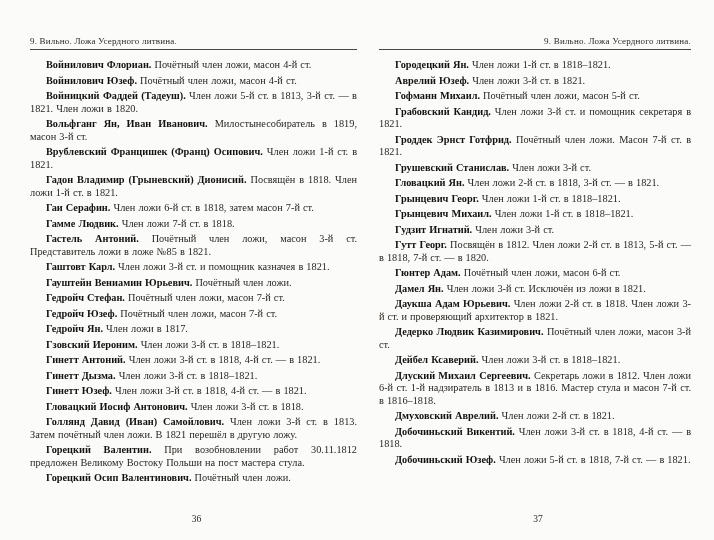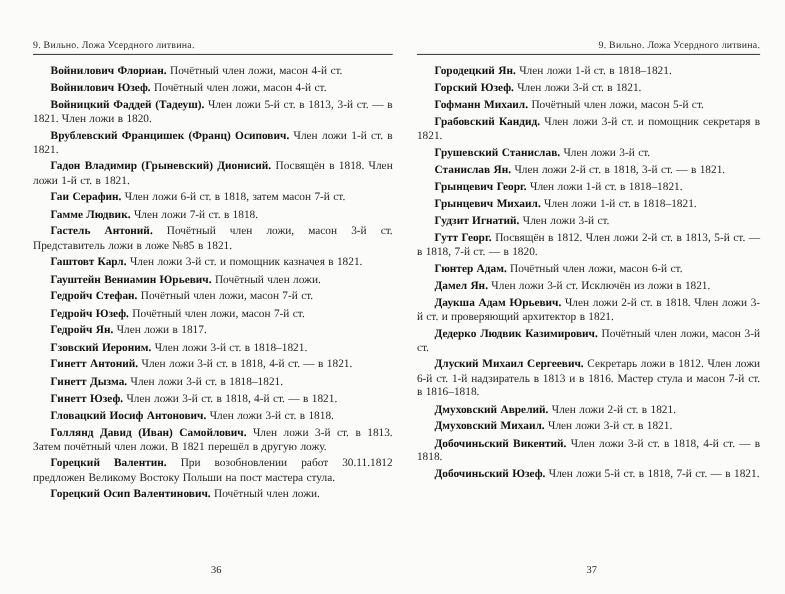--- a/index.html
+++ b/index.html
@@ -71,20 +71,21 @@
 <body>
 
 <div class="spread">
 
   <section class="page left">
     <header class="running-head">9. Вильно. Ложа Усердного литвина.</header>
     <div class="entries">
         <p class="entry"><b class="member-name">Войнилович Флориан.</b><span class="member-description"> Почётный член ложи, масон 4-й ст.</span></p>
         <p class="entry"><b class="member-name">Войнилович Юзеф.</b><span class="member-description"> Почётный член ложи, масон 4-й ст.</span></p>
         <p class="entry"><b class="member-name">Войницкий Фаддей (Тадеуш).</b><span class="member-description"> Член ложи 5-й ст. в 1813, 3-й ст. — в 1821. Член ложи в 1820.</span></p>
+        <p class="entry"><b class="member-name">Вольфганг Ян, Иван Иванович.</b><span class="member-description"> Милостынесобиратель в 1819, масон 3-й ст.</span></p>
         <p class="entry"><b class="member-name">Врублевский Францишек (Франц) Осипович.</b><span class="member-description"> Член ложи 1-й ст. в 1821.</span></p>
         <p class="entry"><b class="member-name">Гадон Владимир (Грыневский) Дионисий.</b><span class="member-description"> Посвящён в 1818. Член ложи 1-й ст. в 1821.</span></p>
         <p class="entry"><b class="member-name">Гаи Серафин.</b><span class="member-description"> Член ложи 6-й ст. в 1818, затем масон 7-й ст.</span></p>
         <p class="entry"><b class="member-name">Гамме Людвик.</b><span class="member-description"> Член ложи 7-й ст. в 1818.</span></p>
         <p class="entry"><b class="member-name">Гастель Антоний.</b><span class="member-description"> Почётный член ложи, масон 3-й ст. Представитель ложи в ложе №85 в 1821.</span></p>
         <p class="entry"><b class="member-name">Гаштовт Карл.</b><span class="member-description"> Член ложи 3-й ст. и помощник казначея в 1821.</span></p>
         <p class="entry"><b class="member-name">Гауштейн Вениамин Юрьевич.</b><span class="member-description"> Почётный член ложи.</span></p>
         <p class="entry"><b class="member-name">Гедройч Стефан.</b><span class="member-description"> Почётный член ложи, масон 7-й ст.</span></p>
         <p class="entry"><b class="member-name">Гедройч Юзеф.</b><span class="member-description"> Почётный член ложи, масон 7-й ст.</span></p>
         <p class="entry"><b class="member-name">Гедройч Ян.</b><span class="member-description"> Член ложи в 1817.</span></p>
@@ -97,35 +98,36 @@
         <p class="entry"><b class="member-name">Горецкий Валентин.</b><span class="member-description"> При возобновлении работ 30.11.1812 предложен Великому Востоку Польши на пост мастера стула.</span></p>
         <p class="entry"><b class="member-name">Горецкий Осип Валентинович.</b><span class="member-description"> Почётный член ложи.</span></p>
       </div>
     <div class="page-number">36</div>
   </section>
 
   <section class="page right">
     <header class="running-head">9. Вильно. Ложа Усердного литвина.</header>
     <div class="entries">
         <p class="entry"><b class="member-name">Городецкий Ян.</b><span class="member-description"> Член ложи 1-й ст. в 1818–1821.</span></p>
-        <p class="entry"><b class="member-name">Горский Юзеф.</b><span class="member-description"> Член ложи 3-й ст. в 1821.</span></p>
+        <p class="entry"><b class="member-name">Аврелий Юзеф.</b><span class="member-description"> Член ложи 3-й ст. в 1821.</span></p>
         <p class="entry"><b class="member-name">Гофманн Михаил.</b><span class="member-description"> Почётный член ложи, масон 5-й ст.</span></p>
         <p class="entry"><b class="member-name">Грабовский Кандид.</b><span class="member-description"> Член ложи 3-й ст. и помощник секретаря в 1821.</span></p>
+        <p class="entry"><b class="member-name">Гроддек Эрнст Готфрид.</b><span class="member-description"> Почётный член ложи. Масон 7-й ст. в 1821.</span></p>
         <p class="entry"><b class="member-name">Грушевский Станислав.</b><span class="member-description"> Член ложи 3-й ст.</span></p>
-        <p class="entry"><b class="member-name">Станислав Ян.</b><span class="member-description"> Член ложи 2-й ст. в 1818, 3-й ст. — в 1821.</span></p>
+        <p class="entry"><b class="member-name">Гловацкий Ян.</b><span class="member-description"> Член ложи 2-й ст. в 1818, 3-й ст. — в 1821.</span></p>
         <p class="entry"><b class="member-name">Грынцевич Георг.</b><span class="member-description"> Член ложи 1-й ст. в 1818–1821.</span></p>
         <p class="entry"><b class="member-name">Грынцевич Михаил.</b><span class="member-description"> Член ложи 1-й ст. в 1818–1821.</span></p>
         <p class="entry"><b class="member-name">Гудзит Игнатий.</b><span class="member-description"> Член ложи 3-й ст.</span></p>
         <p class="entry"><b class="member-name">Гутт Георг.</b><span class="member-description"> Посвящён в 1812. Член ложи 2-й ст. в 1813, 5-й ст. — в 1818, 7-й ст. — в 1820.</span></p>
         <p class="entry"><b class="member-name">Гюнтер Адам.</b><span class="member-description"> Почётный член ложи, масон 6-й ст.</span></p>
         <p class="entry"><b class="member-name">Дамел Ян.</b><span class="member-description"> Член ложи 3-й ст. Исключён из ложи в 1821.</span></p>
         <p class="entry"><b class="member-name">Даукша Адам Юрьевич.</b><span class="member-description"> Член ложи 2-й ст. в 1818. Член ложи 3-й ст. и проверяющий архитектор в 1821.</span></p>
         <p class="entry"><b class="member-name">Дедерко Людвик Казимирович.</b><span class="member-description"> Почётный член ложи, масон 3-й ст.</span></p>
+        <p class="entry"><b class="member-name">Дейбел Ксаверий.</b><span class="member-description"> Член ложи 3-й ст. в 1818–1821.</span></p>
         <p class="entry"><b class="member-name">Длуский Михаил Сергеевич.</b><span class="member-description"> Секретарь ложи в 1812. Член ложи 6-й ст. 1-й надзиратель в 1813 и в 1816. Мастер стула и масон 7-й ст. в 1816–1818.</span></p>
         <p class="entry"><b class="member-name">Дмуховский Аврелий.</b><span class="member-description"> Член ложи 2-й ст. в 1821.</span></p>
-        <p class="entry"><b class="member-name">Дмуховский Михаил.</b><span class="member-description"> Член ложи 3-й ст. в 1821.</span></p>
         <p class="entry"><b class="member-name">Добочиньский Викентий.</b><span class="member-description"> Член ложи 3-й ст. в 1818, 4-й ст. — в 1818.</span></p>
         <p class="entry"><b class="member-name">Добочиньский Юзеф.</b><span class="member-description"> Член ложи 5-й ст. в 1818, 7-й ст. — в 1821.</span></p>
       </div>
     <div class="page-number">37</div>
   </section>
 
 </div>
 
 </body></html>

